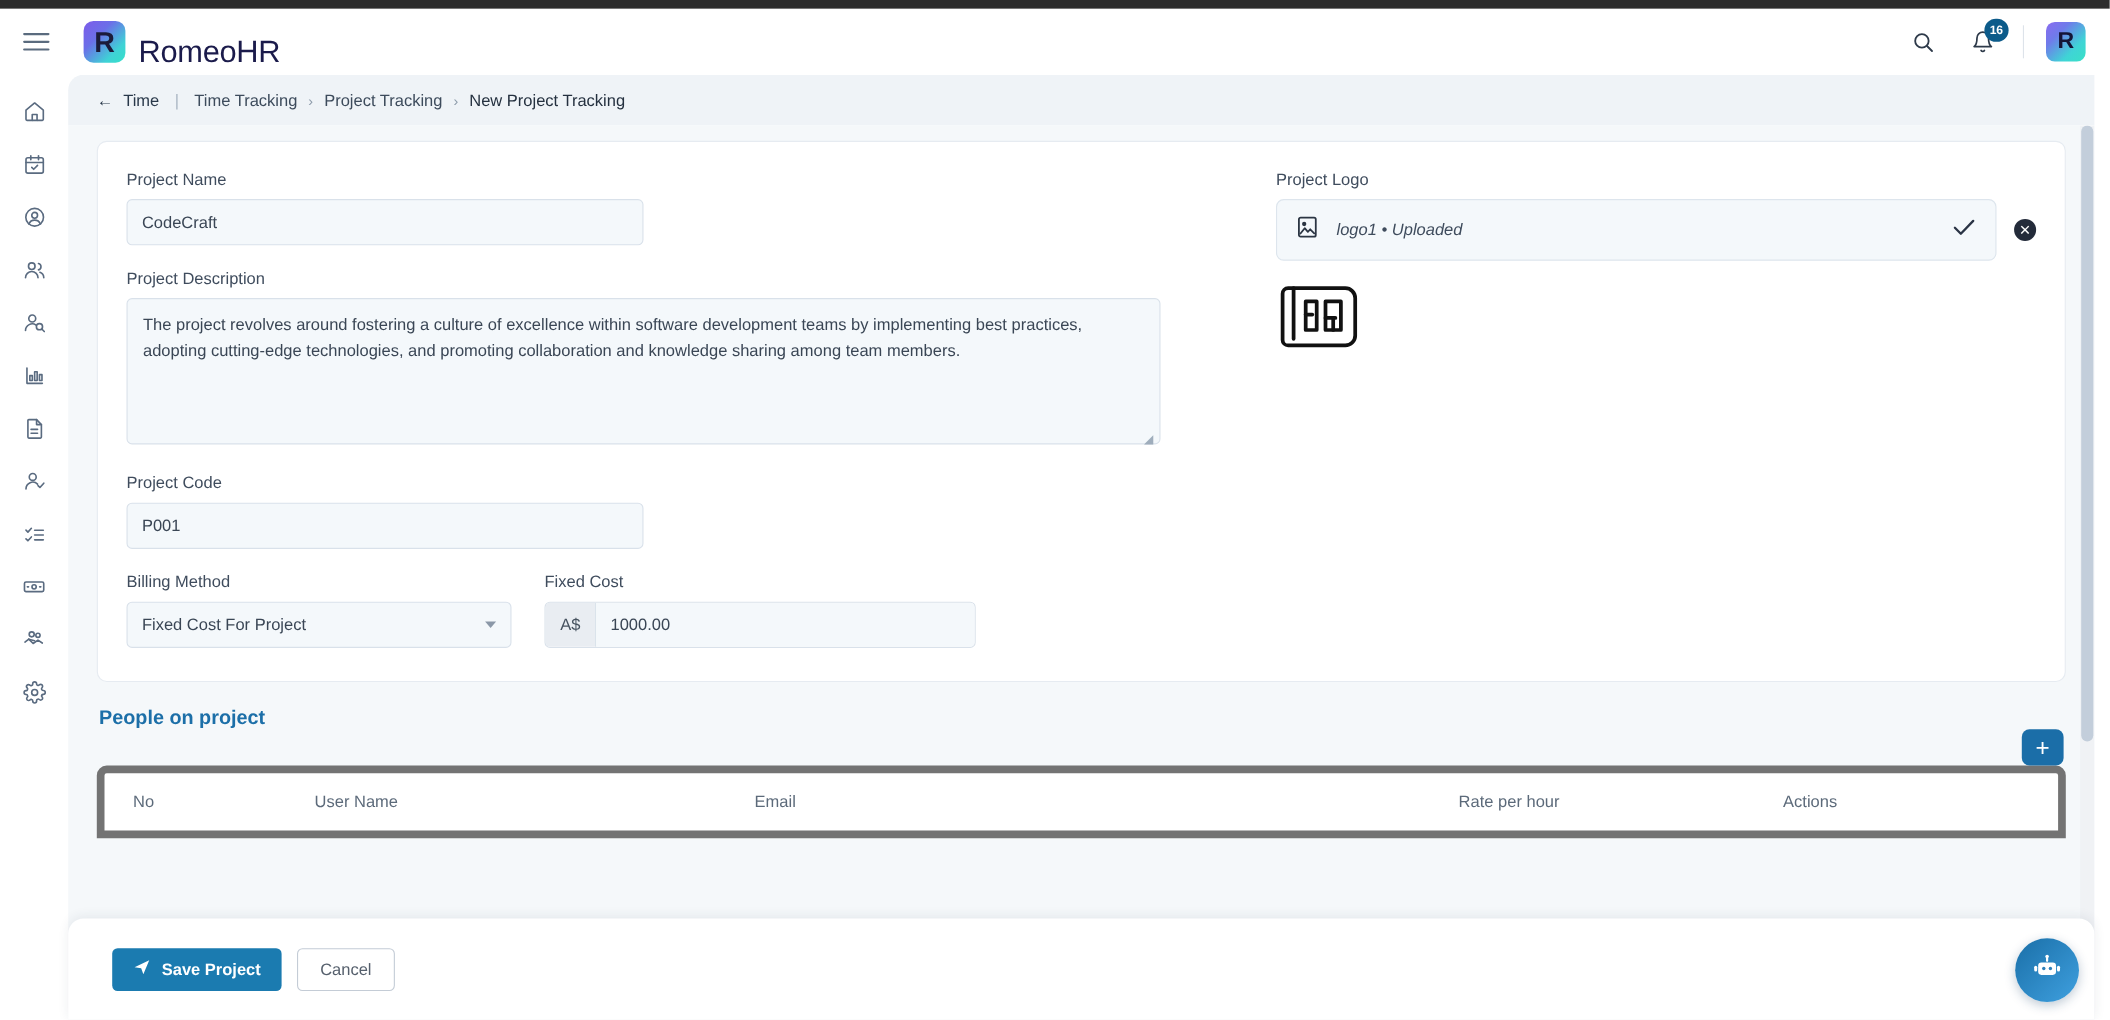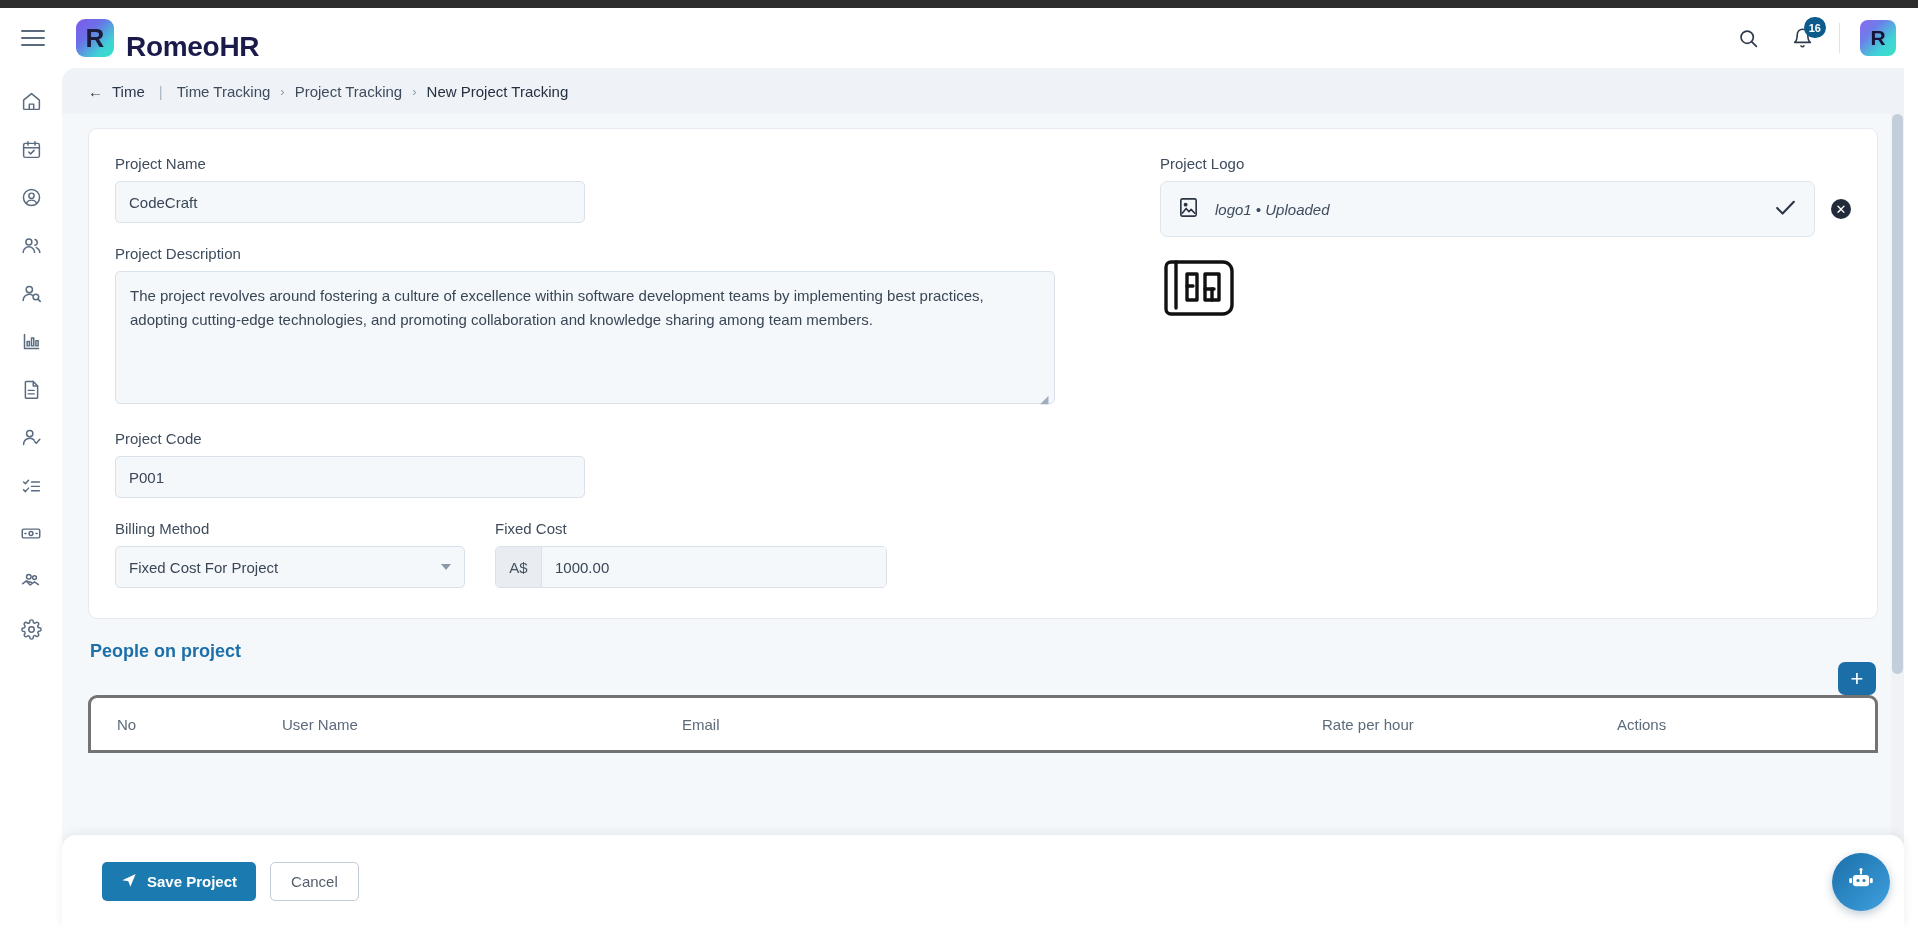--- a/index.html
+++ b/index.html
@@ -23,21 +23,21 @@
   .hamburger { width: 30px; height: 30px; display: flex; flex-direction: column;
     justify-content: center; gap: 5px; cursor: pointer; padding: 0 3px; }
   .hamburger span { display: block; height: 2px; background: #5a6b7e; border-radius: 2px; }
   .brand { display: flex; align-items: center; gap: 12px; margin-left: 28px; }
   .brand-mark {
     width: 38px; height: 38px; border-radius: 9px;
     background: linear-gradient(135deg, #7d5bea 0%, #6b6fe8 35%, #3fd2d6 75%, #35e0c8 100%);
     display: flex; align-items: center; justify-content: center;
     color: #1b1b3a; font-size: 26px; font-weight: bold; line-height: 1;
   }
-  .brand-name { font-size: 28px; font-weight: bold; color: #1b1b4b; letter-spacing: -0.3px; margin-top: 18px; }
+  .brand-name { font-size: 28px; font-weight: normal; color: #1b1b4b; letter-spacing: -0.3px; margin-top: 18px; }
   .header-right { margin-left: auto; display: flex; align-items: center; gap: 20px; }
   .icon-btn { width: 34px; height: 34px; display: flex; align-items: center; justify-content: center;
     cursor: pointer; position: relative; }
   .badge {
     position: absolute; top: -4px; right: -7px; min-width: 21px; height: 21px;
     background: #0c5b8a; color: #fff; border-radius: 11px; font-size: 11px;
     display: flex; align-items: center; justify-content: center; padding: 0 5px; font-weight: 600;
   }
   .hdr-sep { width: 1px; height: 30px; background: #dde3ea; }
   .avatar {
@@ -132,21 +132,21 @@
     font-size: 13px; cursor: pointer; margin-left: 16px; line-height: 1; }
   .logo-preview { margin-top: 20px; width: 78px; height: 62px; }
 
   
   .people-sec { margin-top: 22px; }
   .people-head { display: flex; padding: 0 2px 0 2px; height: 54px; flex-direction: column; }
   .people-title { font-size: 18px; font-weight: bold; color: #1c6fa8; }
   .add-btn { margin-left: auto; width: 38px; height: 38px; background: #1b6ea8;
     color: #fff; border: none; border-radius: 7px; font-size: 22px; cursor: pointer;
     display: flex; align-items: center; justify-content: center; line-height: 1; }
-  .table-card { background: #ffffff; border: 3px solid #737373; border-radius: 9px 9px 0 0;
+  .table-card { background: #ffffff; border: 7px solid #737373; border-radius: 9px 9px 0 0;
     padding: 0; overflow: hidden; }
   .thead { display: flex; height: 52px; align-items: center; padding: 0 26px;
     font-size: 15px; color: #5c6a7a; }
   .th-no { width: 165px; }
   .th-user { width: 400px; }
   .th-email { width: 640px; }
   .th-rate { width: 295px; }
   .th-actions { flex: 1; }
 
   

